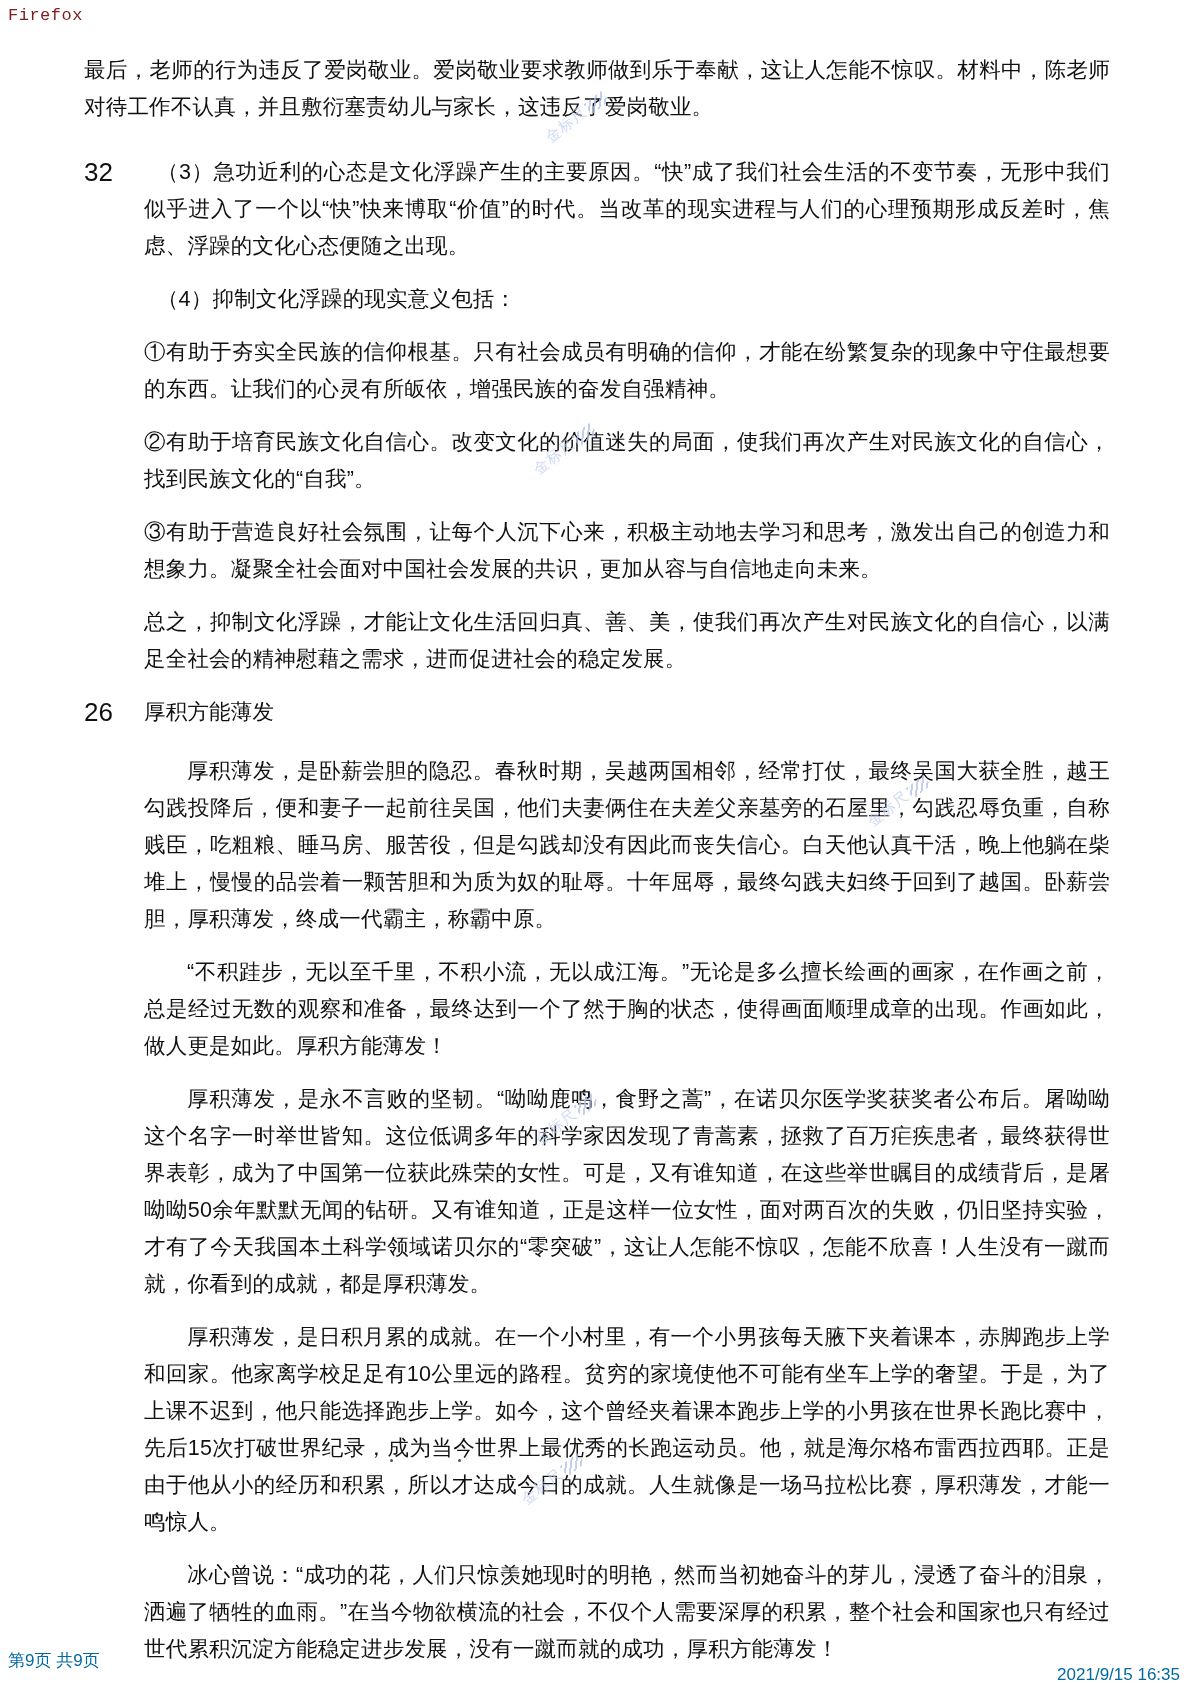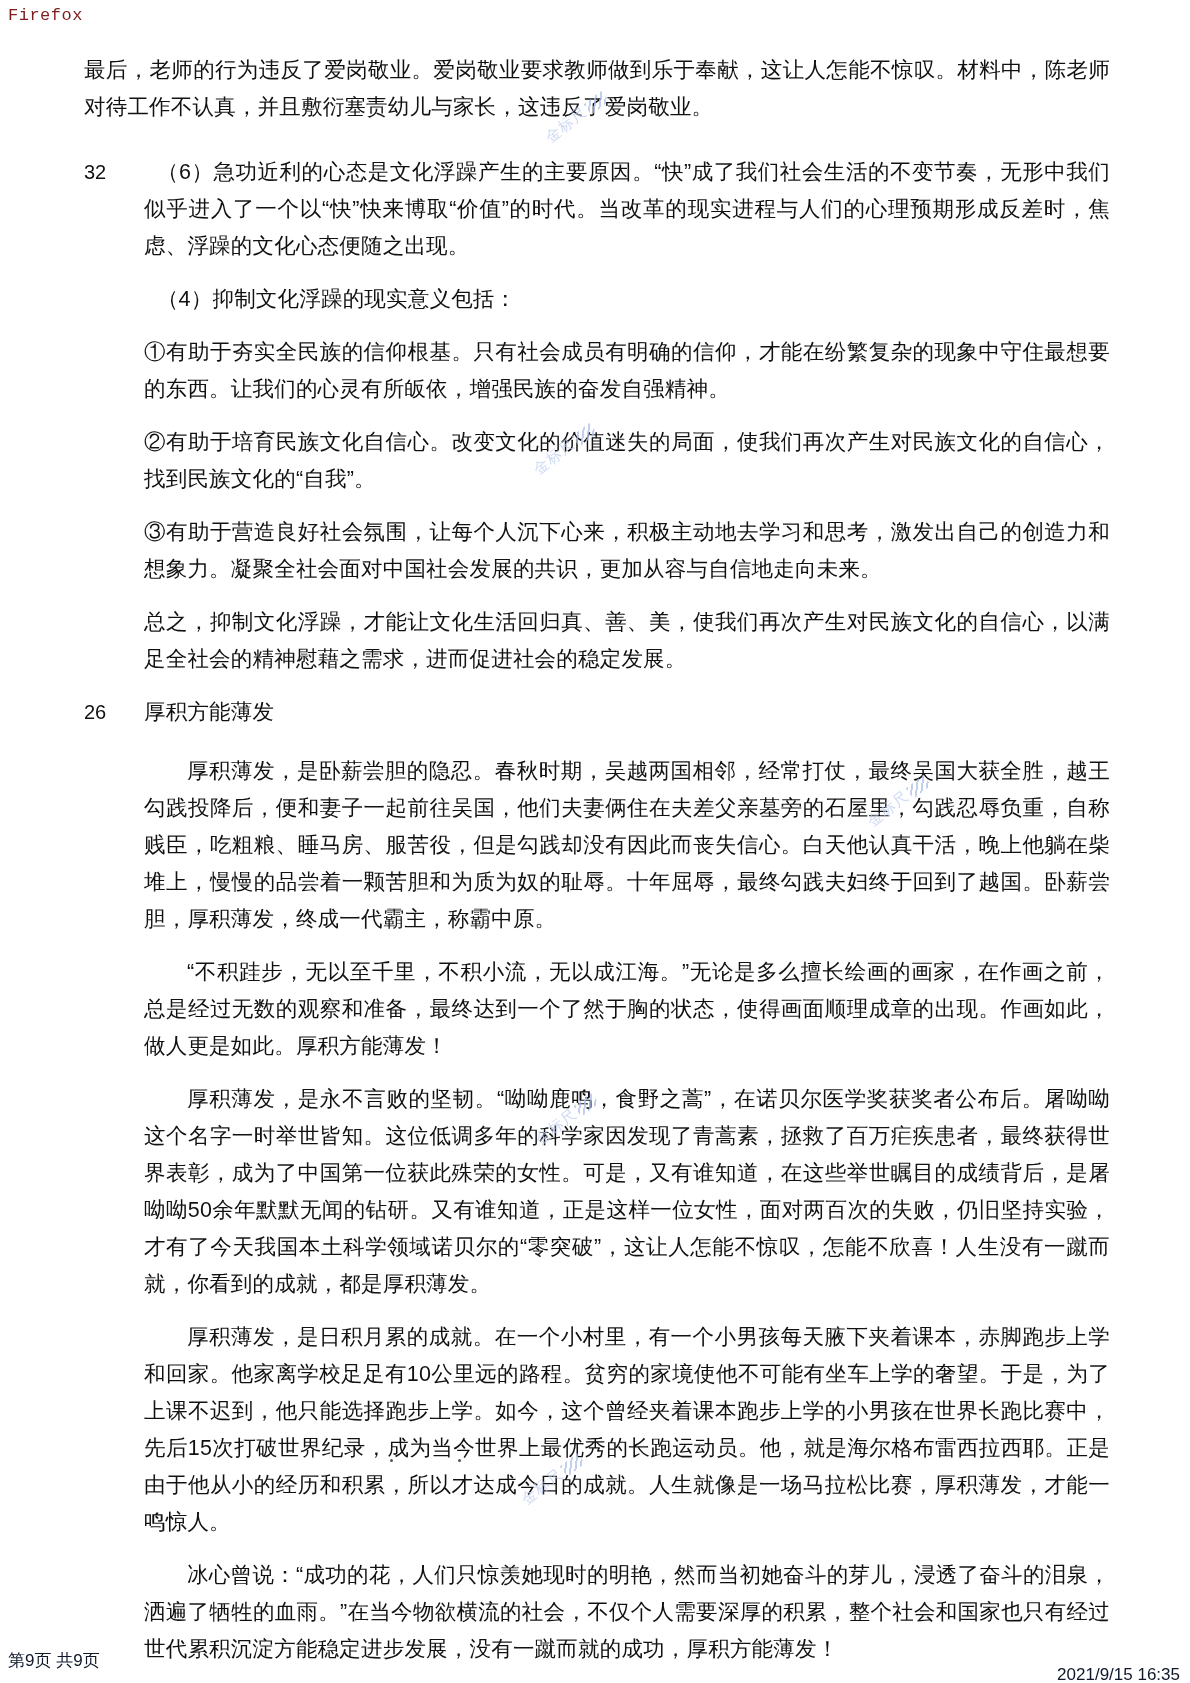--- a/index.html
+++ b/index.html
@@ -54,21 +54,21 @@
   .qblock {
     position: relative;
     padding-left: 60px;
     margin: 0 0 16px 0;
   }
   .qnum {
     position: absolute;
     left: 0;
     top: 0;
     width: 40px;
-    font-size: 20px;
+    font-size: 26px;
     line-height: 37px;
     text-align: left;
   }
   .qbody {
     letter-spacing: 0.2px;
   }
   .qbody .para {
     margin: 0 0 16px 0;
   }
   .qbody .para:last-child { margin-bottom: 0; }
@@ -117,21 +117,21 @@
   }
 
   
   .footer {
     position: absolute;
     left: 0;
     bottom: 10px;
     width: 1190px;
     height: 24px;
     font-size: 17px;
-    color: #0f172a;
+    color: #0369a1;
   }
   .footer-left {
     position: absolute;
     left: 8px;
     top: 0;
   }
   .footer-right {
     position: absolute;
     right: 10px;
     top: 16px;
@@ -146,21 +146,21 @@
   <div class="doc-col">
 
     <p class="para">最后，老师的行为违反了爱岗敬业。爱岗敬业要求教师做到乐于奉献，这让人怎能不惊叹。材料中，陈老师对待工作不认真，并且敷衍塞责幼儿与家长，这违反了爱岗敬业。</p>
 
 
     <div class="gap-sm"></div>
 
     <div class="qblock">
       <div class="qnum">32</div>
       <div class="qbody">
-        <p class="para indent-half">（6）急功近利的心态是文化浮躁产生的主要原因。“快”成了我们社会生活的不变节奏，无形中我们似乎进入了一个以“快”快来博取“价值”的时代。当改革的现实进程与人们的心理预期形成反差时，焦虑、浮躁的文化心态便随之出现。</p>
+        <p class="para indent-half">（3）急功近利的心态是文化浮躁产生的主要原因。“快”成了我们社会生活的不变节奏，无形中我们似乎进入了一个以“快”快来博取“价值”的时代。当改革的现实进程与人们的心理预期形成反差时，焦虑、浮躁的文化心态便随之出现。</p>
         <p class="para indent-half">（4）抑制文化浮躁的现实意义包括：</p>
         <p class="para">①有助于夯实全民族的信仰根基。只有社会成员有明确的信仰，才能在纷繁复杂的现象中守住最想要的东西。让我们的心灵有所皈依，增强民族的奋发自强精神。</p>
         <p class="para">②有助于培育民族文化自信心。改变文化的价值迷失的局面，使我们再次产生对民族文化的自信心，找到民族文化的“自我”。</p>
         <p class="para">③有助于营造良好社会氛围，让每个人沉下心来，积极主动地去学习和思考，激发出自己的创造力和想象力。凝聚全社会面对中国社会发展的共识，更加从容与自信地走向未来。</p>
         <p class="para">总之，抑制文化浮躁，才能让文化生活回归真、善、美，使我们再次产生对民族文化的自信心，以满足全社会的精神慰藉之需求，进而促进社会的稳定发展。</p>
       </div>
     </div>
 
     <div class="qblock">
       <div class="qnum">26</div>

